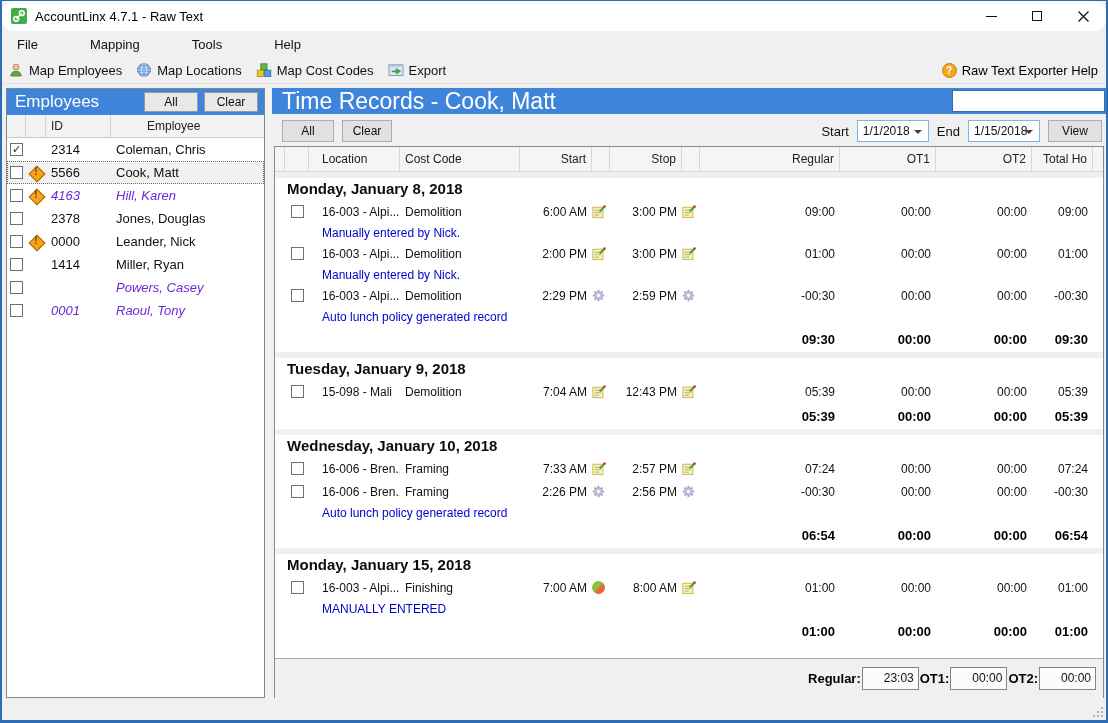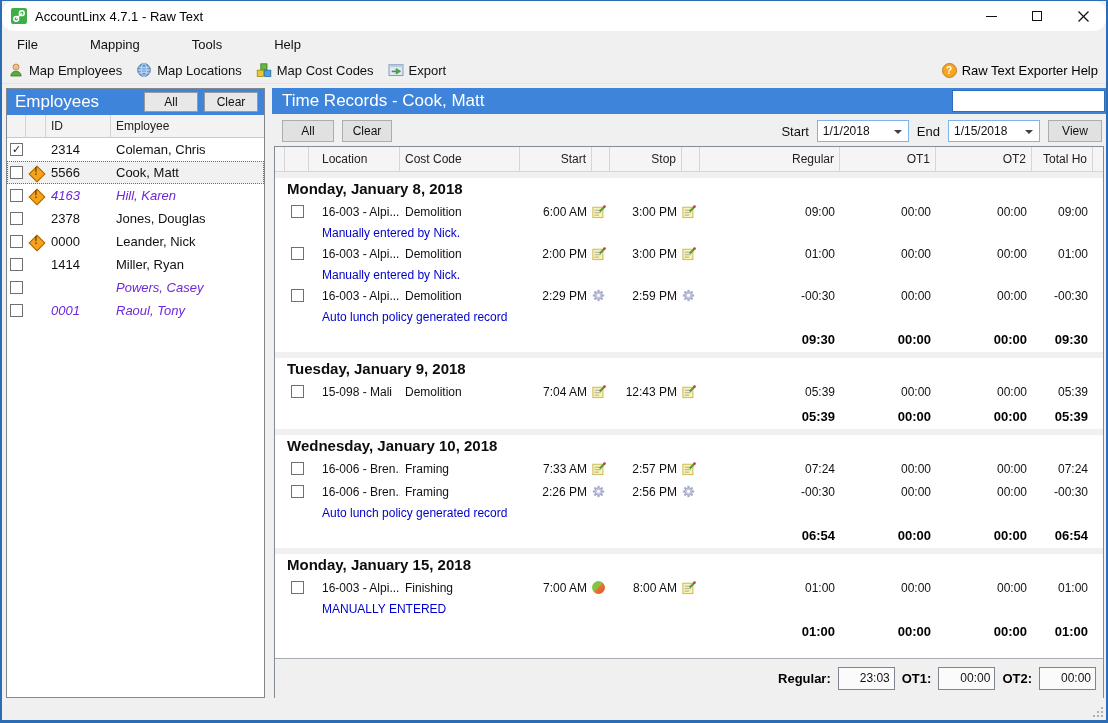--- a/index.html
+++ b/index.html
@@ -29,41 +29,41 @@
   .hdr-btn { background:#e8e8e8; border:1px solid #9a9a9a; font-size:12px; color:#111; height:20px; display:flex; align-items:center; justify-content:center; }
   
   .emp-panel { position:absolute; left:4px; top:87px; width:259px; height:610px; background:#fff; border:1px solid #82878d; display:flex; flex-direction:column; }
   .emp-header { height:26px; flex:0 0 auto; }
   .emp-header .hdr-btn { width:54px; }
   .emp-header .hdr-btn + .hdr-btn { margin-left:6px; }
   .emp-header .btns { margin-left:auto; margin-right:6px; display:flex; }
   .emp-grid { display:grid; grid-template-columns:19px 20px 65px 1fr; align-items:center; }
   .emp-colhdr { height:23px; background:#f3f3f3; border-bottom:1px solid #c9c9c9; font-size:12px; color:#222; }
   .emp-colhdr .hc { height:100%; display:flex; align-items:center; border-right:1px solid #d4d4d4; padding-left:5px; }
-  .emp-colhdr .hc:last-child { border-right:none; }
+  .emp-colhdr .hc:last-child { border-right:none;margin-left:31px; }
   .emp-row { height:23px; font-size:13px; color:#111; }
   .emp-row.selected { background:#f1f1f1; outline:1px dotted #6e6e6e; outline-offset:-1px; }
   .emp-row.inactive .cell-id, .emp-row.inactive .cell-name { color:#6d28d9; font-style:italic; }
   .cell-check { display:flex; justify-content:center; }
   .cell-id, .cell-name { padding-left:5px; }
   .checkbox { width:13px; height:13px; background:#fff; border:1px solid #707070; font-size:11px; line-height:11px; text-align:center; color:#1a1a1a; }
   .warn { position:relative; width:16px; height:16px; display:block; margin:0 auto; }
   .warn::before { content:""; position:absolute; left:3px; top:3px; width:10px; height:10px; background:#f6a21d; border:1px solid #a66a00; transform:rotate(45deg); }
   .warn .ex { position:absolute; left:0; top:1px; width:16px; text-align:center; font-size:10px; font-weight:bold; color:#6b4300; }
   
   .tr-header { position:absolute; left:270px; top:87px; width:836px; height:26px; }
-  .tr-title { font-size:17px; font-weight:400; padding-left:10px; }
+  .tr-title { font-size:23px; font-weight:400; padding-left:10px; }
   .search-box { position:absolute; right:3px; top:2px; width:153px; height:22px; background:#fff; border:1px solid #2f6db8; display:flex; align-items:center; }
   .search-box input { flex:1; border:none; outline:none; height:100%; font-size:12px; padding:0 4px; background:transparent; }
   .controls-row { position:absolute; left:270px; top:118px; width:836px; height:24px; display:flex; align-items:center; }
   .btn { background:#e1e1e1; border:1px solid #adadad; font-size:12px; color:#111; height:22px; display:flex; align-items:center; justify-content:center; }
   .btn-all { width:52px; margin-left:10px; }
   .btn-clear { width:50px; margin-left:8px; }
   .date-cluster { margin-left:auto; margin-right:6px; display:flex; align-items:center; gap:8px; font-size:13px; color:#111; }
-  .combo { width:92px; height:22px; background:#fff; border:1px solid #7eb4ea; display:flex; align-items:center; font-size:12px; padding-left:5px; position:relative; }
+  .combo { width:72px; height:22px; background:#fff; border:1px solid #7eb4ea; display:flex; align-items:center; font-size:12px; padding-left:5px; position:relative; }
   .combo .arrow { position:absolute; right:6px; top:9px; width:0; height:0; border-left:4px solid transparent; border-right:4px solid transparent; border-top:4px solid #404040; }
   .btn-view { width:54px; }
   
   .records-panel { position:absolute; left:272px; top:145px; width:830px; height:553px; border:1px solid #848b94; display:flex; flex-direction:column; background:#a3a3a3; }
   .records-scroll { flex:1 1 auto; overflow:hidden; background:#fff; }
   .grid-cols { display:grid; grid-template-columns:10px 24px 91px 120px 72px 18px 72px 18px 140px 96px 96px 61px 10px; align-items:center; }
   .rec-colhdr { height:25px; background:#f5f5f5; border-bottom:1px solid #d6d6d6; font-size:12px; color:#222; }
   .rec-colhdr .hc { height:100%; display:flex; align-items:center; border-right:1px solid #d6d6d6; }
   .hc.h-loc { padding-left:13px; }
   .hc.h-cost { padding-left:5px; }
@@ -73,21 +73,21 @@
   .trow { height:23px; font-size:12px; color:#111; }
   .c-loc { padding-left:13px; white-space:nowrap; overflow:hidden; }
   .c-cost { padding-left:5px; }
   .right-c { text-align:right; padding-right:5px; }
   .icon-c { display:flex; justify-content:flex-start; align-items:center; }
   .note-row { height:19px; font-size:12px; color:#0000cc; padding-left:47px; display:flex; align-items:center; }
   .subtotal { height:26px; font-size:13px; font-weight:bold; color:#000; }
   .gear-glyph, .punch-glyph { display:inline-block; }
   .punch-glyph { width:13px; height:13px; border-radius:50%; background:linear-gradient(135deg,#86c440 0%,#86c440 47%,#e9703a 53%,#df5422 100%); }
   
-  .totals-bar { flex:0 0 40px; background:#f0f0f0; border-top:1px solid #a8adb3; display:flex; align-items:center; justify-content:flex-end; gap:7px; padding-right:7px; }
+  .totals-bar { flex:0 0 40px; background:#f0f0f0; border-top:1px solid #a8adb3; display:flex; align-items:center; justify-content:flex-end; gap:1px; padding-right:7px; }
   .tot-label { font-size:13px; font-weight:bold; color:#000; }
   .tot-box { width:57px; height:23px; background:#fbfbfb; border:1px solid #7e858c; font-size:12px; text-align:right; line-height:21px; padding-right:4px; color:#111; }
   
   .statusbar { position:absolute; left:0; right:0; bottom:0; height:22px; background:#f0f0f0; }
   .grip { position:absolute; right:2px; bottom:2px; }
 </style>
 </head>
 <body>
 
 <div class="window">

